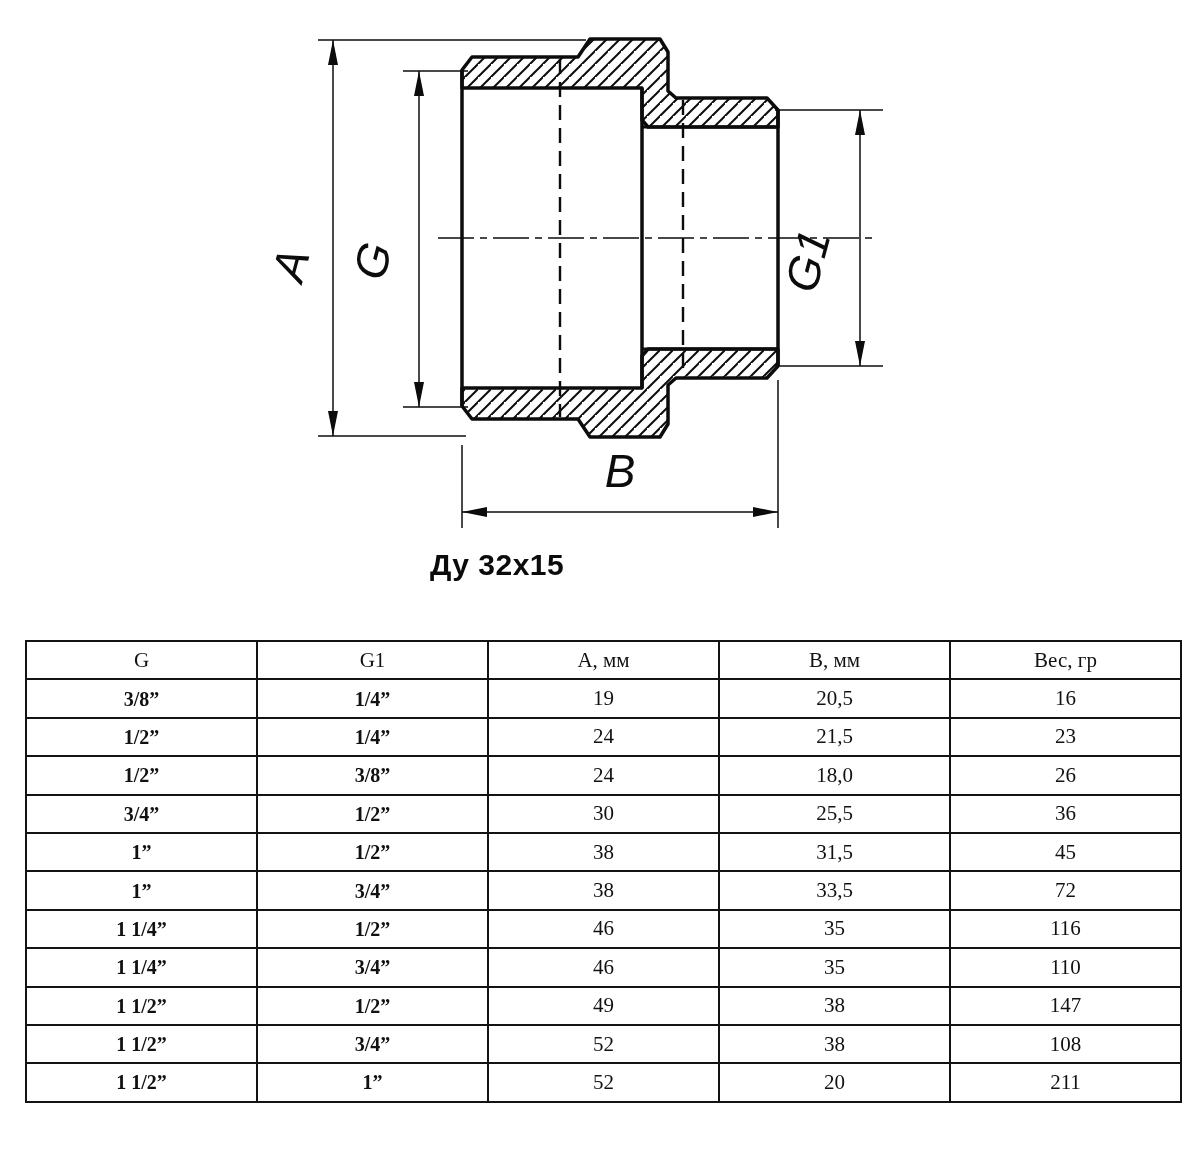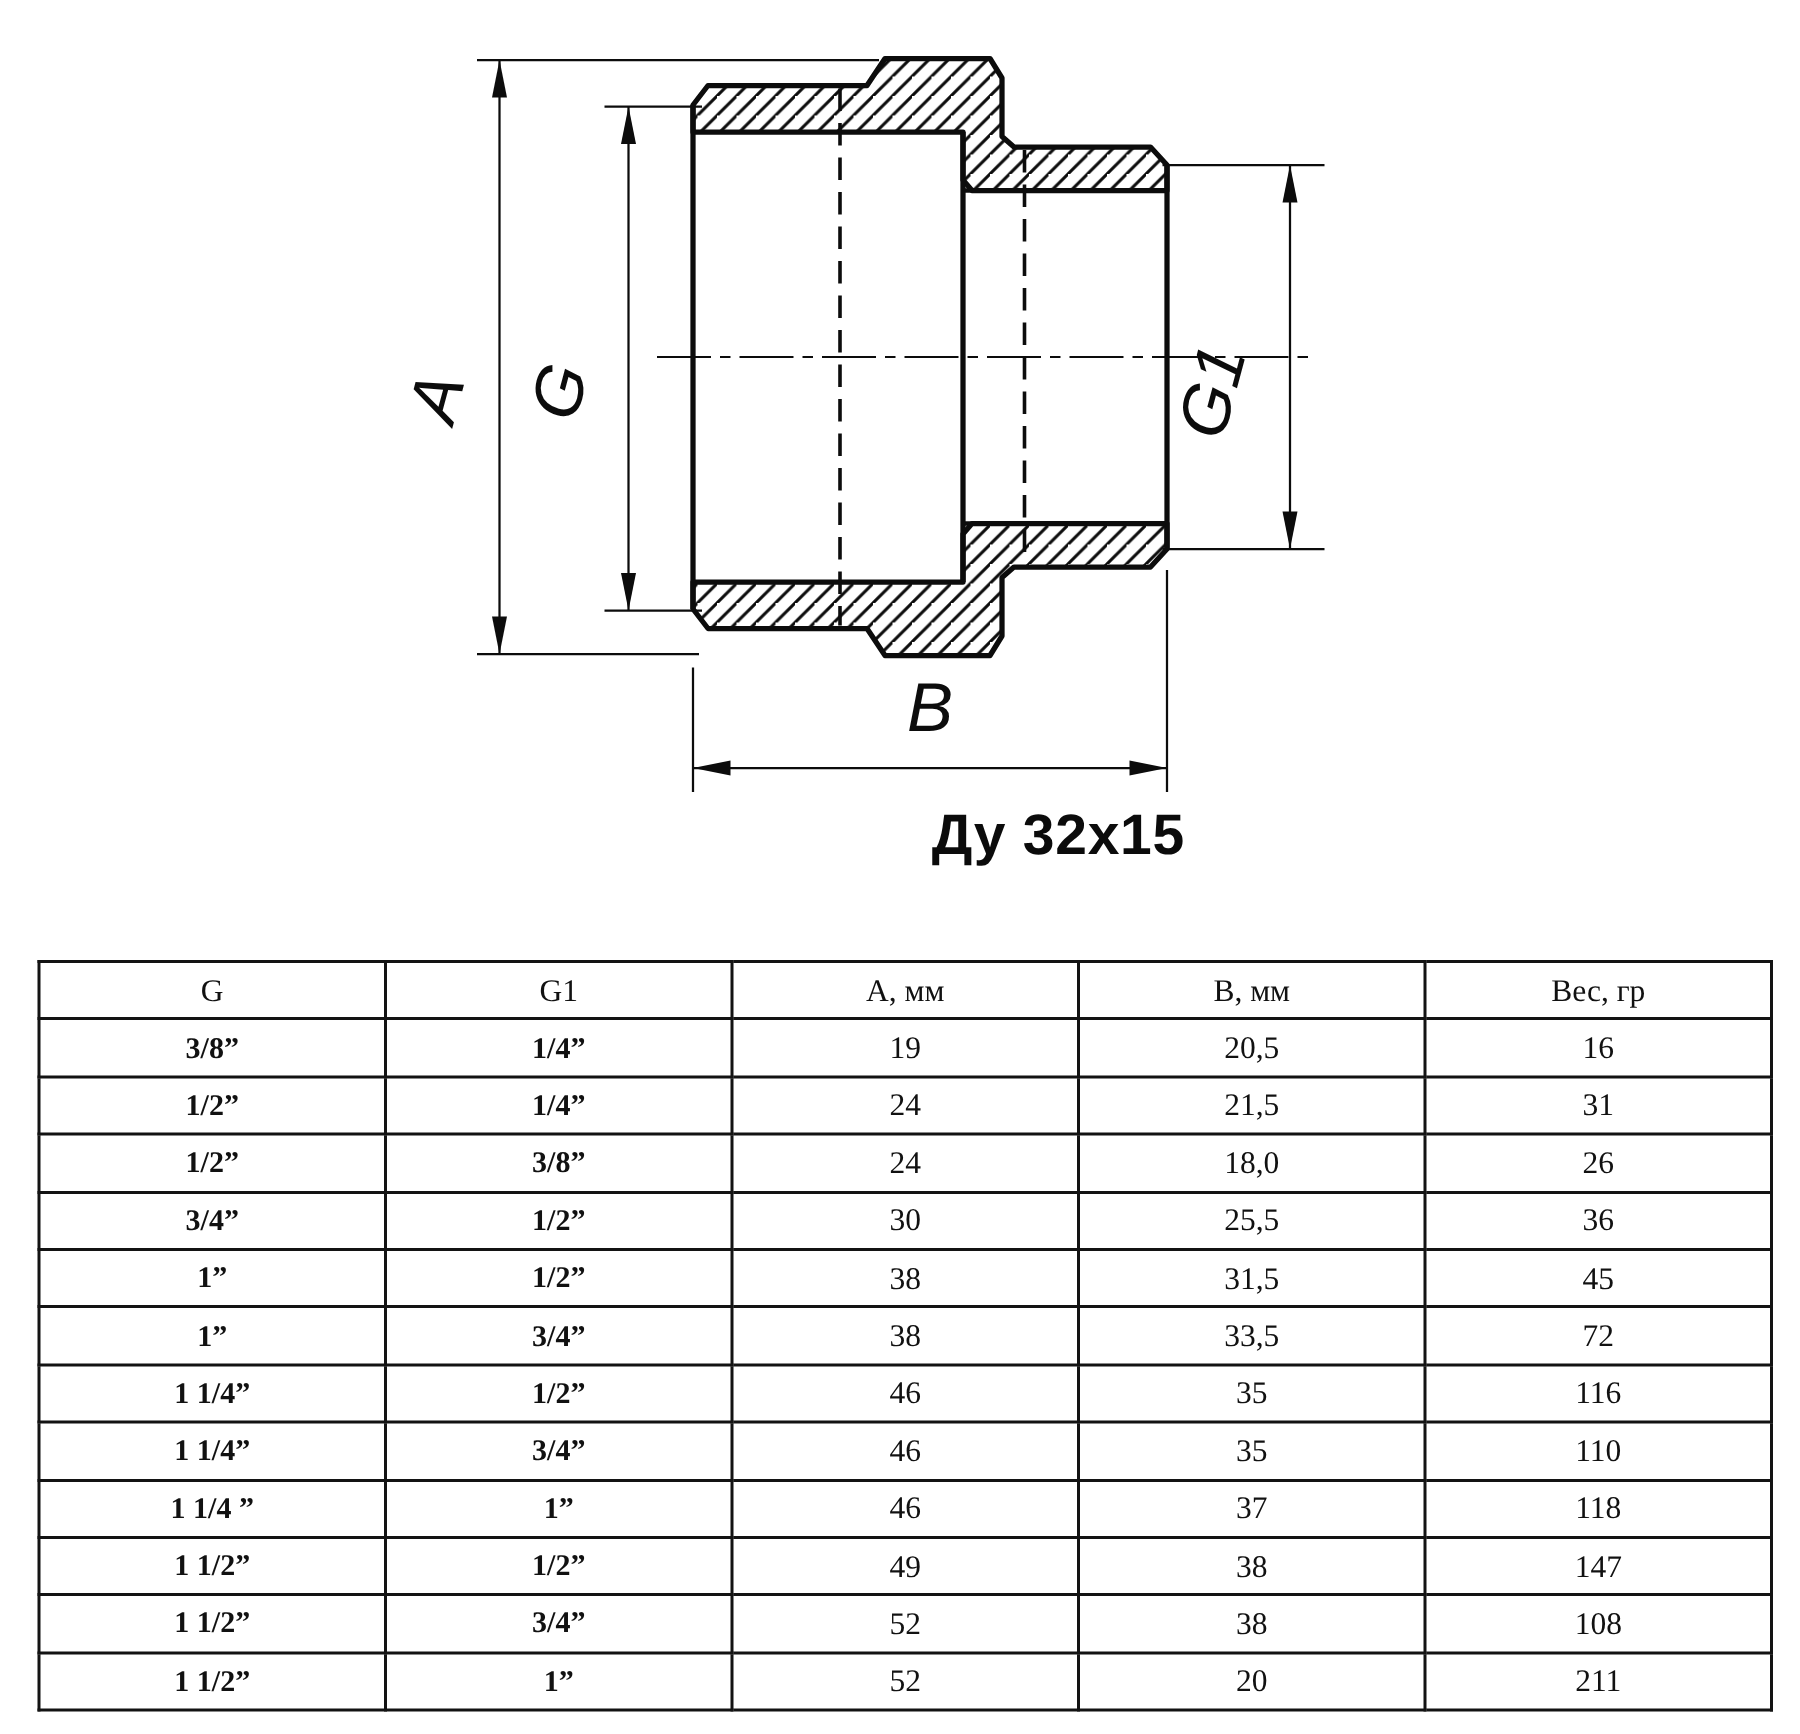--- a/index.html
+++ b/index.html
@@ -2,22 +2,22 @@
 <html><head>
 <meta charset="utf-8">
 <style>
   html,body{margin:0;padding:0;}
   body{
     width:1200px;height:1156px;background:#ffffff;position:relative;
     font-family:"Liberation Serif",serif;color:#111;
   }
   .drawing-wrap{position:absolute;left:270px;top:25px;width:620px;height:520px;}
   .caption{
-    position:absolute;left:430px;top:536px;width:360px;text-align:right;
-    font-family:"Liberation Sans",sans-serif;font-weight:bold;font-size:38px;color:#0b0b0b;
+    position:absolute;left:430px;top:548px;width:360px;text-align:left;
+    font-family:"Liberation Sans",sans-serif;font-weight:bold;font-size:30px;color:#0b0b0b;
     letter-spacing:0.5px;
   }
   .table-wrap{position:absolute;left:25px;top:640px;width:1157px;}
   table.dim-table{width:100%;border-collapse:collapse;table-layout:fixed;}
   .dim-table td{
     border:2px solid #131313;height:36.4px;text-align:center;vertical-align:middle;
     font-size:21px;padding:0;line-height:1;
   }
   .dim-table tr.data-row td:nth-child(-n+2){font-weight:bold;font-size:20px;}
   svg text{fill:#0c0c0c;}
@@ -99,21 +99,21 @@
         <td>1/4”</td>
         <td>19</td>
         <td>20,5</td>
         <td>16</td>
       </tr>
       <tr class="data-row">
         <td>1/2”</td>
         <td>1/4”</td>
         <td>24</td>
         <td>21,5</td>
-        <td>31</td>
+        <td>23</td>
       </tr>
       <tr class="data-row">
         <td>1/2”</td>
         <td>3/8”</td>
         <td>24</td>
         <td>18,0</td>
         <td>26</td>
       </tr>
       <tr class="data-row">
         <td>3/4”</td>
@@ -144,27 +144,20 @@
         <td>116</td>
       </tr>
       <tr class="data-row">
         <td>1 1/4”</td>
         <td>3/4”</td>
         <td>46</td>
         <td>35</td>
         <td>110</td>
       </tr>
       <tr class="data-row">
-        <td>1 1/4 ”</td>
-        <td>1”</td>
-        <td>46</td>
-        <td>37</td>
-        <td>118</td>
-      </tr>
-      <tr class="data-row">
         <td>1 1/2”</td>
         <td>1/2”</td>
         <td>49</td>
         <td>38</td>
         <td>147</td>
       </tr>
       <tr class="data-row">
         <td>1 1/2”</td>
         <td>3/4”</td>
         <td>52</td>

